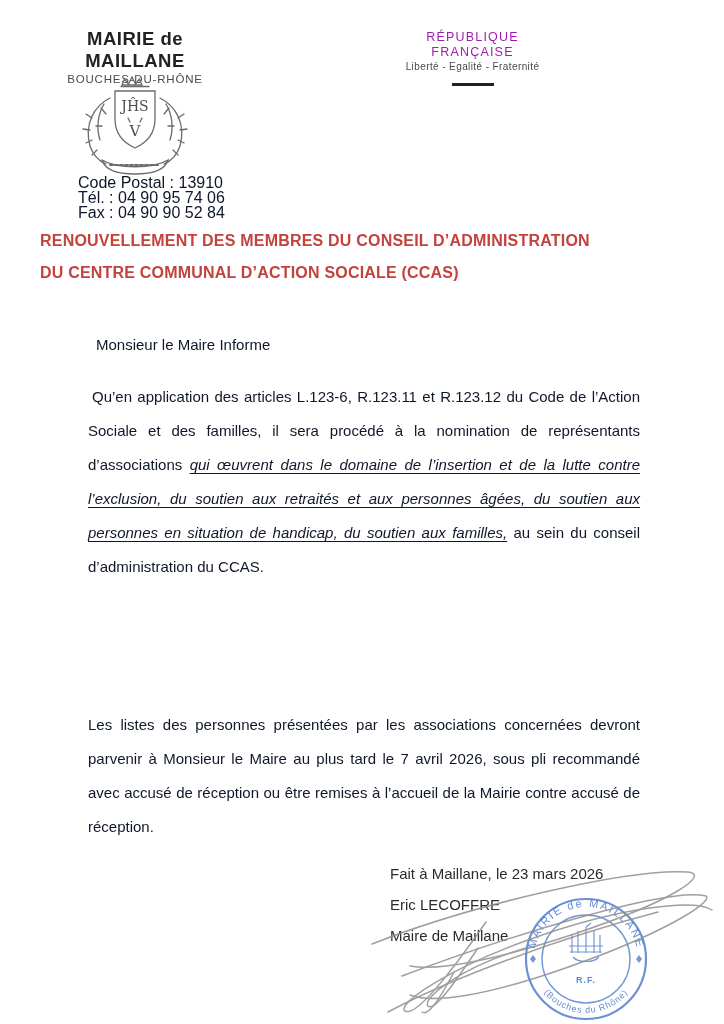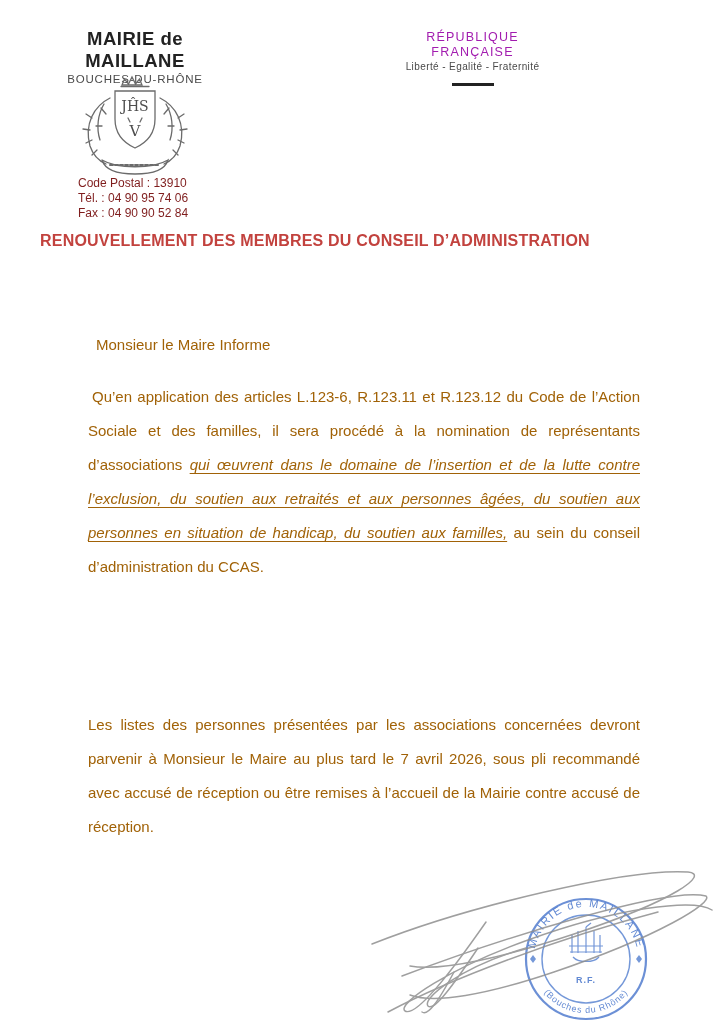--- a/index.html
+++ b/index.html
@@ -12,34 +12,34 @@
     overflow:hidden;
     font-family:"Liberation Sans", sans-serif;
     color:#2b2b2b;
     padding-left:34px;
   }
   
   .org-block { position:absolute; left:35px; top:28px; width:200px; text-align:center; }
   .org-name { font-size:18.5px; font-weight:bold; letter-spacing:0.5px; color:#222; line-height:22px; }
   .org-dept { font-size:11.5px; letter-spacing:0.8px; color:#4a4a4a; line-height:14px; }
   .crest { position:absolute; left:70px; top:70px; }
-  .contact-block { position:absolute; left:78px; top:176px; font-size:12px; line-height:14.8px; color:#7f1d1d; }
+  .contact-block { position:absolute; left:78px; top:176px; font-size:16px; line-height:14.8px; color:#0f172a; }
   
   .republic-block { position:absolute; left:385px; top:30px; width:175px; text-align:center; }
   .republic { font-size:12.5px; letter-spacing:1.2px; color:#a21caf; line-height:15px; }
   .motto { font-size:10px; letter-spacing:0.4px; color:#4a4a4a; line-height:14px; }
   .header-divider { width:42px; height:3px; background:#222; margin:9px auto 0 auto; }
   
   .doc-title {
     position:absolute; left:40px; right:40px; top:225px;
     text-align:left; font-weight:bold; font-size:16px; line-height:32px;
     color:#c2423e; letter-spacing:0.2px;
   }
   
-  .bodytext { position:absolute; left:88px; width:552px; font-size:15px; line-height:34px; color:#a16207; }
+  .bodytext { position:absolute; left:88px; width:552px; font-size:15px; line-height:34px; color:#0f172a; }
   .salutation { top:328px; padding-left:8px; }
   .para { text-align:justify; }
   .para1 { top:380px; text-indent:4px; }
   .para2 { top:618px; }
   .para3 { top:708px; }
   .em-underline { font-style:italic; text-decoration:underline; text-underline-offset:3px; }
   
   .sig-block { position:absolute; left:390px; top:858px; font-size:15px; line-height:31px; color:#2b2b2b; }
   .stamp { position:absolute; left:512px; top:893px; opacity:0.9; }
   .scrawl { position:absolute; left:358px; top:852px; pointer-events:none; }
@@ -86,29 +86,35 @@
   </div>
 
   <div class="republic-block">
     <div class="republic">RÉPUBLIQUE  FRANÇAISE</div>
     <div class="motto">Liberté - Egalité - Fraternité</div>
     <div class="header-divider"></div>
   </div>
 
   <div class="doc-title">
     <div>RENOUVELLEMENT DES MEMBRES DU CONSEIL D’ADMINISTRATION</div>
+    <div>DU CENTRE COMMUNAL D’ACTION SOCIALE (CCAS)</div>
   </div>
 
   <div class="bodytext salutation">Monsieur le Maire Informe</div>
 
   <p class="bodytext para para1"><span>Qu’en application des articles L.123-6, R.123.11 et R.123.12 du Code de l’Action Sociale et des familles, il sera procédé à la nomination de représentants d’associations </span><span class="em-underline">qui œuvrent dans le domaine de l’insertion et de la lutte contre l’exclusion, du soutien aux retraités et aux personnes âgées, du soutien aux personnes en situation de handicap, du soutien aux familles,</span><span> au sein du conseil d’administration du CCAS.</span></p>
 
 
   <p class="bodytext para para3">Les listes des personnes présentées par les associations concernées devront parvenir à Monsieur le Maire au plus tard le 7 avril 2026, sous pli recommandé avec accusé de réception ou être remises à l’accueil de la Mairie contre accusé de réception.</p>
 
+  <div class="sig-block">
+    <div>Fait à Maillane, le 23 mars 2026</div>
+    <div>Eric LECOFFRE</div>
+    <div>Maire de Maillane</div>
+  </div>
 
   <svg class="stamp" width="148" height="131" viewBox="0 0 148 131">
     <defs>
       <path id="arcTop" d="M 22,66 A 52,52 0 1 1 126,66"></path>
       <path id="arcBot" d="M 20,66 A 54,54 0 0 0 128,66"></path>
     </defs>
     <g stroke="#3f6fc9" fill="none">
       <circle cx="74" cy="66" r="60" stroke-width="2.2" opacity="0.85"></circle>
       <circle cx="74" cy="66" r="44" stroke-width="1.4" opacity="0.8"></circle>
 

